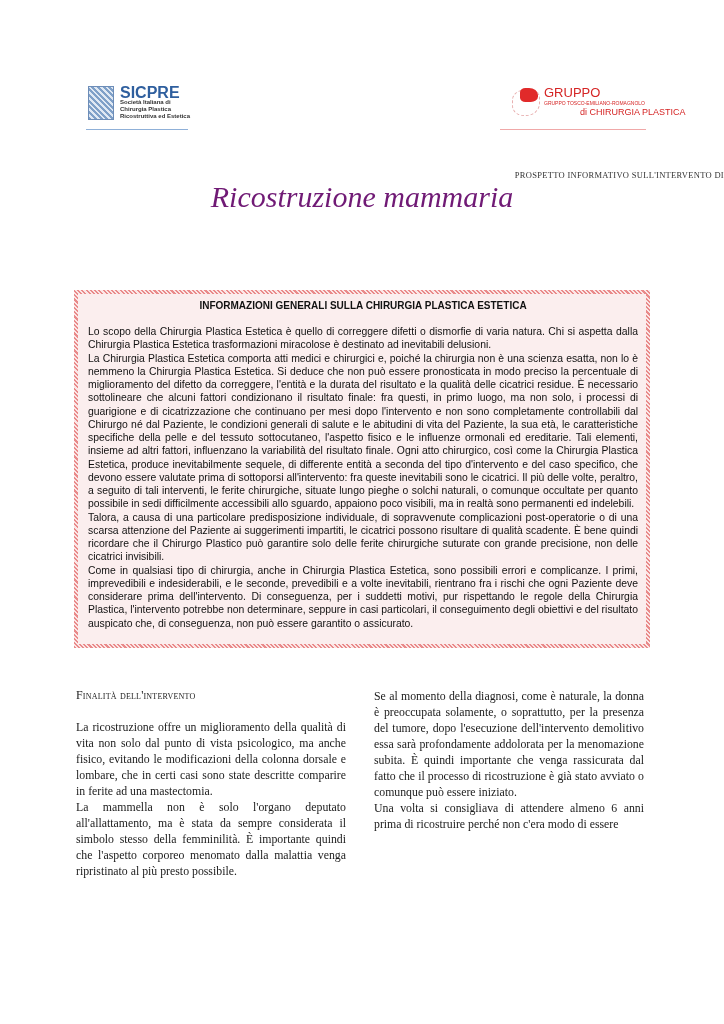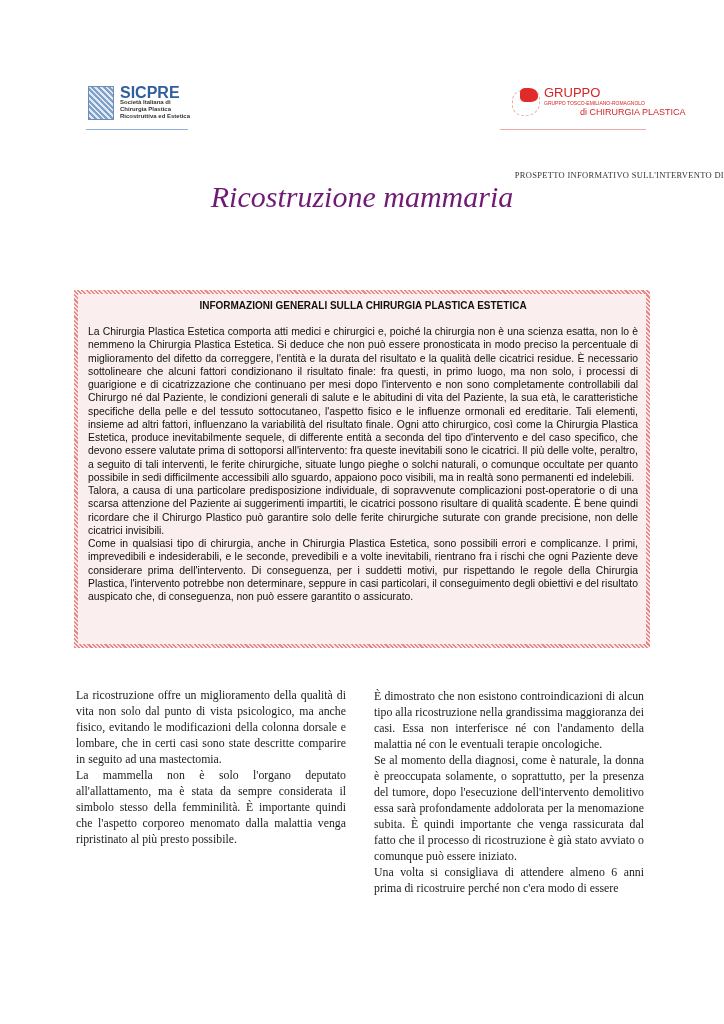--- a/index.html
+++ b/index.html
@@ -58,28 +58,29 @@
   </div>
 </div>
 <div class="rule-right"></div>
 
 <div class="kicker">Prospetto informativo sull'intervento di</div>
 <div class="main-title">Ricostruzione mammaria</div>
 
 <div class="box">
   <div class="box-inner">
     <div class="box-heading">INFORMAZIONI GENERALI SULLA CHIRURGIA PLASTICA ESTETICA</div>
+    <p class="box-p">Lo scopo della Chirurgia Plastica Estetica è quello di correggere difetti o dismorfie di varia natura. Chi si aspetta dalla Chirurgia Plastica Estetica trasformazioni miracolose è destinato ad inevitabili delusioni.</p>
     <p class="box-p">La Chirurgia Plastica Estetica comporta atti medici e chirurgici e, poiché la chirurgia non è una scienza esatta, non lo è nemmeno la Chirurgia Plastica Estetica. Si deduce che non può essere pronosticata in modo preciso la percentuale di miglioramento del difetto da correggere, l'entità e la durata del risultato e la qualità delle cicatrici residue. È necessario sottolineare che alcuni fattori condizionano il risultato finale: fra questi, in primo luogo, ma non solo, i processi di guarigione e di cicatrizzazione che continuano per mesi dopo l'intervento e non sono completamente controllabili dal Chirurgo né dal Paziente, le condizioni generali di salute e le abitudini di vita del Paziente, la sua età, le caratteristiche specifiche della pelle e del tessuto sottocutaneo, l'aspetto fisico e le influenze ormonali ed ereditarie. Tali elementi, insieme ad altri fattori, influenzano la variabilità del risultato finale. Ogni atto chirurgico, così come la Chirurgia Plastica Estetica, produce inevitabilmente sequele, di differente entità a seconda del tipo d'intervento e del caso specifico, che devono essere valutate prima di sottoporsi all'intervento: fra queste inevitabili sono le cicatrici. Il più delle volte, peraltro, a seguito di tali interventi, le ferite chirurgiche, situate lungo pieghe o solchi naturali, o comunque occultate per quanto possibile in sedi difficilmente accessibili allo sguardo, appaiono poco visibili, ma in realtà sono permanenti ed indelebili.</p>
     <p class="box-p">Talora, a causa di una particolare predisposizione individuale, di sopravvenute complicazioni post-operatorie o di una scarsa attenzione del Paziente ai suggerimenti impartiti, le cicatrici possono risultare di qualità scadente. È bene quindi ricordare che il Chirurgo Plastico può garantire solo delle ferite chirurgiche suturate con grande precisione, non delle cicatrici invisibili.</p>
     <p class="box-p">Come in qualsiasi tipo di chirurgia, anche in Chirurgia Plastica Estetica, sono possibili errori e complicanze. I primi, imprevedibili e indesiderabili, e le seconde, prevedibili e a volte inevitabili, rientrano fra i rischi che ogni Paziente deve considerare prima dell'intervento. Di conseguenza, per i suddetti motivi, pur rispettando le regole della Chirurgia Plastica, l'intervento potrebbe non determinare, seppure in casi particolari, il conseguimento degli obiettivi e del risultato auspicato che, di conseguenza, non può essere garantito o assicurato.</p>
   </div>
 </div>
 
 <div class="col left">
-  <p>La ricostruzione offre un miglioramento della qualità di vita non solo dal punto di vista psicologico, ma anche fisico, evitando le modificazioni della colonna dorsale e lombare, che in certi casi sono state descritte comparire in seguito ad una mastectomia.</p>
+  <div class="sec-head">Finalità dell'intervento</div>
+  <p>La ricostruzione offre un miglioramento della qualità di vita non solo dal punto di vista psicologico, ma anche fisico, evitando le modificazioni della colonna dorsale e lombare, che in certi casi sono state descritte comparire in ferite ad una mastectomia.</p>
   <p>La mammella non è solo l'organo deputato all'allattamento, ma è stata da sempre considerata il simbolo stesso della femminilità. È importante quindi che l'aspetto corporeo menomato dalla malattia venga ripristinato al più presto possibile.</p>
 </div>
 
 <div class="col right">
-  <p>È dimostrato che non esistono controindicazioni di alcun tipo alla ricostruzione nella grandissima maggioranza dei casi. Essa non interferisce né con l'andamento della malattia né con le eventuali terapie oncologiche.</p>
   <p>Se al momento della diagnosi, come è naturale, la donna è preoccupata solamente, o soprattutto, per la presenza del tumore, dopo l'esecuzione dell'intervento demolitivo essa sarà profondamente addolorata per la menomazione subita. È quindi importante che venga rassicurata dal fatto che il processo di ricostruzione è già stato avviato o comunque può essere iniziato.</p>
   <p>Una volta si consigliava di attendere almeno 6 anni prima di ricostruire perché non c'era modo di essere</p>
 </div>
 
 </body></html>

